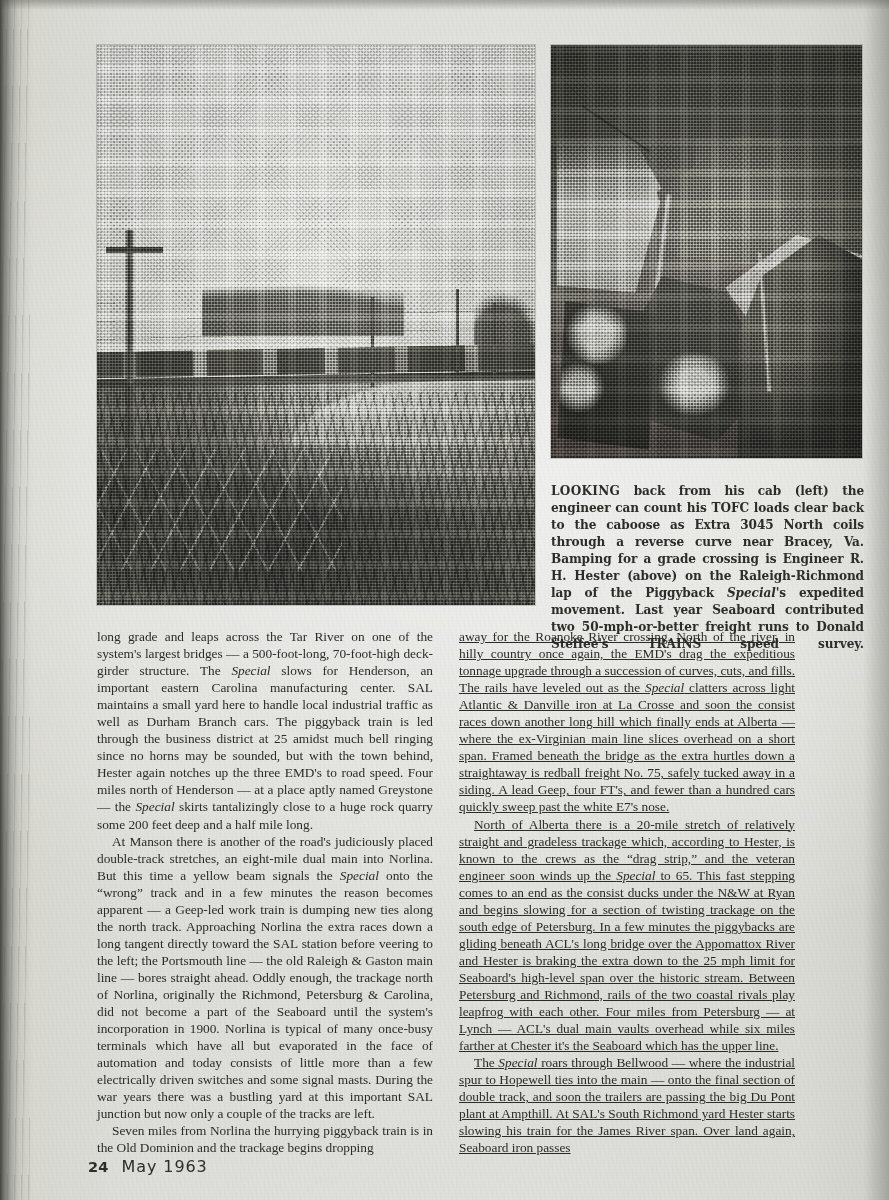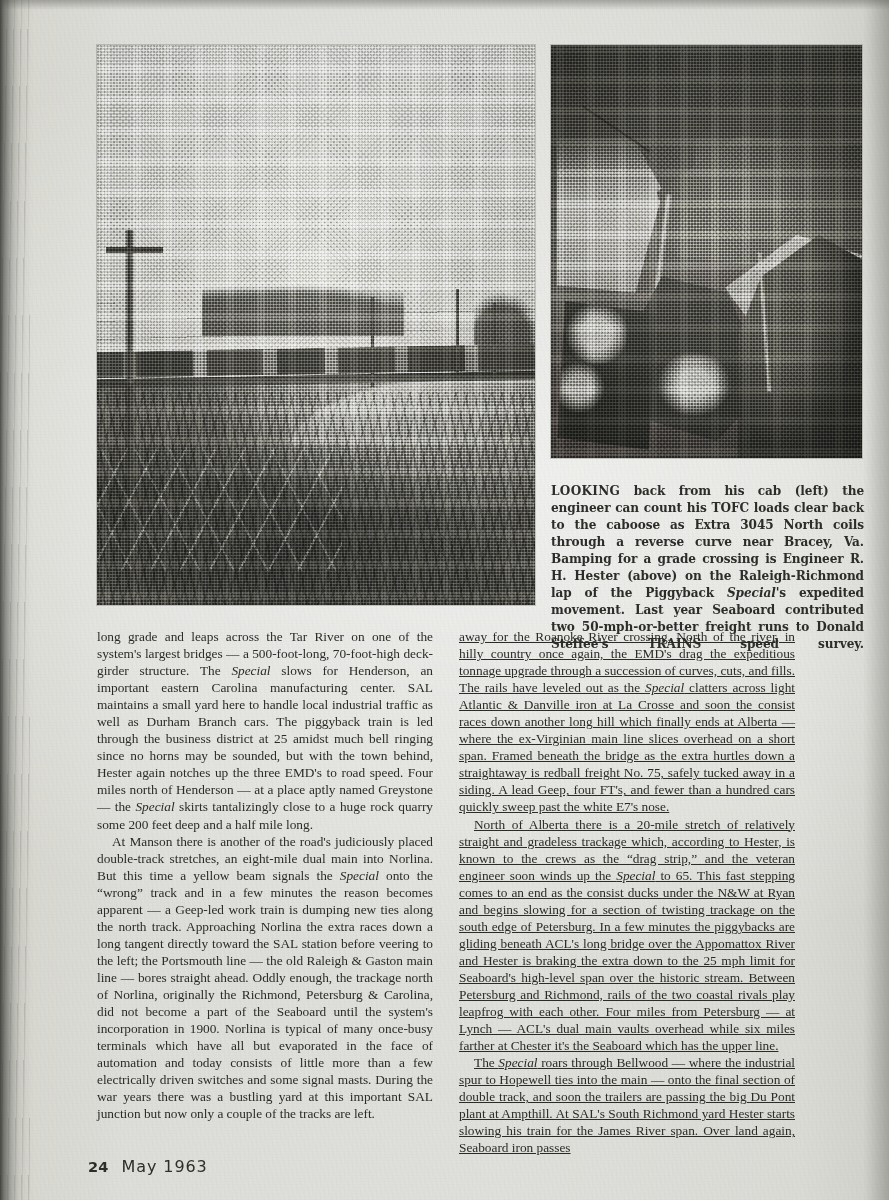--- a/index.html
+++ b/index.html
@@ -343,20 +343,21 @@
     <div class="vign"></div>
     <div class="dots"></div>
     <div class="screen"></div>
   </div>
 
   <div id="caption"><span class="lead">LOOKING</span><span> back from his cab (left) the engineer can count his TOFC loads clear back to the caboose as Extra 3045 North coils through a reverse curve near Bracey, Va. Bamping for a grade crossing is Engineer R. H. Hester (above) on the Raleigh-Richmond lap of the Piggyback <i>Special</i>'s expedited movement. Last year Seaboard contributed two 50-mph-or-better freight runs to Donald Steffee's TRAINS speed survey.</span></div>
 
   <div class="col" id="col-left">
     <p>long grade and leaps across the Tar River on one of the system's largest bridges — a 500-foot-long, 70-foot-high deck-girder structure. The <i>Special</i> slows for Henderson, an important eastern Carolina manufacturing center. SAL maintains a small yard here to handle local industrial traffic as well as Durham Branch cars. The piggyback train is led through the business district at 25 amidst much bell ringing since no horns may be sounded, but with the town behind, Hester again notches up the three EMD's to road speed. Four miles north of Henderson — at a place aptly named Greystone — the <i>Special</i> skirts tantalizingly close to a huge rock quarry some 200 feet deep and a half mile long.</p>
     <p>At Manson there is another of the road's judiciously placed double-track stretches, an eight-mile dual main into Norlina. But this time a yellow beam signals the <i>Special</i> onto the “wrong” track and in a few minutes the reason becomes apparent — a Geep-led work train is dumping new ties along the north track. Approaching Norlina the extra races down a long tangent directly toward the SAL station before veering to the left; the Portsmouth line — the old Raleigh &amp; Gaston main line — bores straight ahead. Oddly enough, the trackage north of Norlina, originally the Richmond, Petersburg &amp; Carolina, did not become a part of the Seaboard until the system's incorporation in 1900. Norlina is typical of many once-busy terminals which have all but evaporated in the face of automation and today consists of little more than a few electrically driven switches and some signal masts. During the war years there was a bustling yard at this important SAL junction but now only a couple of the tracks are left.</p>
+    <p>Seven miles from Norlina the hurrying piggyback train is in the Old Dominion and the trackage begins dropping</p>
   </div>
 
   <div class="col" id="col-right">
     <p>away for the Roanoke River crossing. North of the river, in hilly country once again, the EMD's drag the expeditious tonnage upgrade through a succession of curves, cuts, and fills.  The rails have leveled out as the <i>Special</i> clatters across light Atlantic &amp; Danville iron at La Crosse and soon the consist races down another long hill which finally ends at Alberta — where the ex-Virginian main line slices overhead on a short span. Framed beneath the bridge as the extra hurtles down a straightaway is redball freight No. 75, safely tucked away in a siding. A lead Geep, four FT's, and fewer than a hundred cars quickly sweep past the white E7's nose.</p>
     <p>North of Alberta there is a 20-mile stretch of relatively straight and gradeless trackage which, according to Hester, is known to the crews as the “drag strip,” and the veteran engineer soon winds up the <i>Special</i> to 65. This fast stepping comes to an end as the consist ducks under the N&amp;W at Ryan and begins slowing for a section of twisting trackage on the south edge of Petersburg. In a few minutes the piggybacks are gliding beneath ACL's long bridge over the Appomattox River and Hester is braking the extra down to the 25 mph limit for Seaboard's high-level span over the historic stream. Between Petersburg and Richmond, rails of the two coastal rivals play leapfrog with each other. Four miles from Petersburg — at Lynch — ACL's dual main vaults overhead while six miles farther at Chester it's the Seaboard which has the upper line.</p>
     <p>The <i>Special</i> roars through Bellwood — where the industrial spur to Hopewell ties into the main — onto the final section of double track, and soon the trailers are passing the big Du Pont plant at Ampthill.  At SAL's South Richmond yard Hester starts slowing his train for the James River span.  Over land again, Seaboard iron passes</p>
   </div>
 
   <div id="folio">
     <span class="num">24</span>

